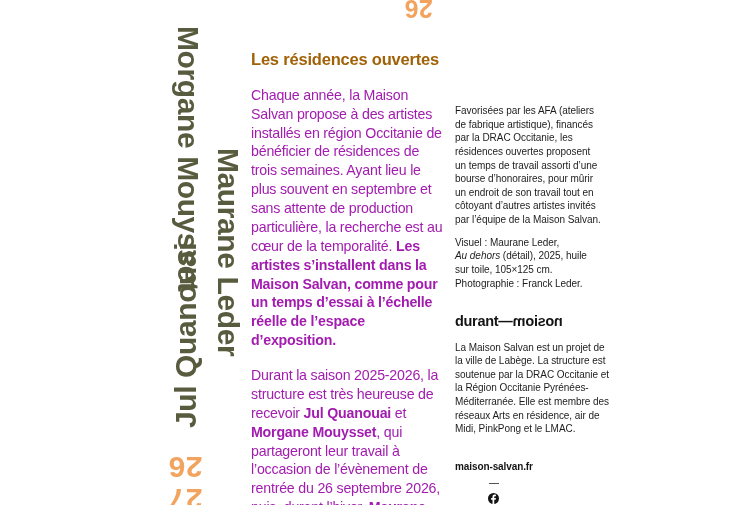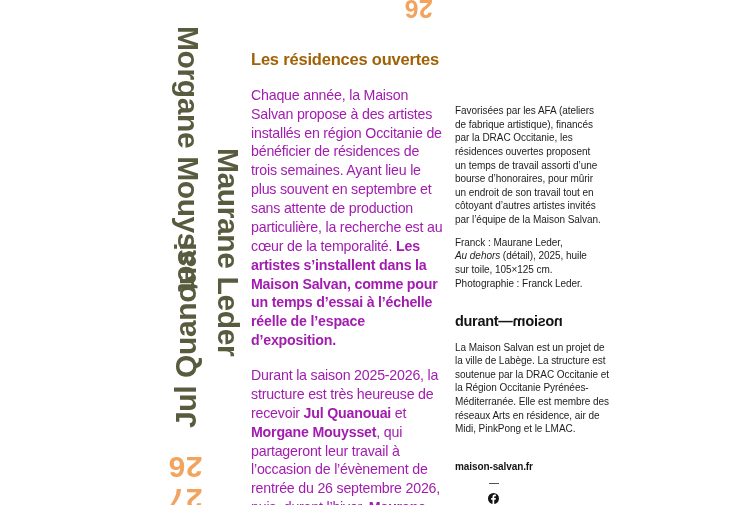--- a/index.html
+++ b/index.html
@@ -182,21 +182,21 @@
   <h1 class="heading">Les résidences ouvertes</h1>
 
   <p class="body-p"><span>Chaque année, la Maison Salvan propose à des artistes installés en région Occitanie de bénéficier de résidences de trois semaines. Ayant lieu le plus souvent en septembre et sans attente de production particulière, la recherche est au cœur de la temporalité. </span><b>Les artistes s’installent dans la Maison Salvan, comme pour un temps d’essai à l’échelle réelle de l’espace d’exposition.</b></p>
 
   <p class="body-p"><span>Durant la saison 2025-2026, la structure est très heureuse de recevoir </span><b>Jul Quanouai</b><span> et </span><b>Morgane Mouysset</b><span>, qui partageront leur travail à l’occasion de l’évènement de rentrée du 26 septembre 2026, puis, durant l’hiver, </span><b>Maurane Leder</b></p>
 </div>
 
 <div class="col-right">
   <p class="small-p">Favorisées par les AFA (ateliers de fabrique artistique), financés par la DRAC Occitanie, les résidences ouvertes proposent un temps de travail assorti d’une bourse d’honoraires, pour mûrir un endroit de son travail tout en côtoyant d’autres artistes invités par l’équipe de la Maison Salvan.</p>
 
-  <p class="small-p"><span>Franck : Maurane Leder,</span><br><i>Au dehors</i><span> (détail), 2025, huile sur toile, 105×125 cm.</span><br><span>Photographie : Franck Leder.</span></p>
+  <p class="small-p"><span>Visuel : Maurane Leder,</span><br><i>Au dehors</i><span> (détail), 2025, huile sur toile, 105×125 cm.</span><br><span>Photographie : Franck Leder.</span></p>
 </div>
 
 <div class="logo-block">
   <div class="logo"><span>durant</span><span class="dash">—</span><span class="mirror">nosiom</span></div>
 
   <p class="small-p">La Maison Salvan est un projet de la ville de Labège. La structure est soutenue par la DRAC Occitanie et la Région Occitanie Pyrénées-Méditerranée. Elle est membre des réseaux Arts en résidence, air de Midi, PinkPong et le LMAC.</p>
 </div>
 
 <div class="footer-line">
   <span>maison-salvan.fr</span>

